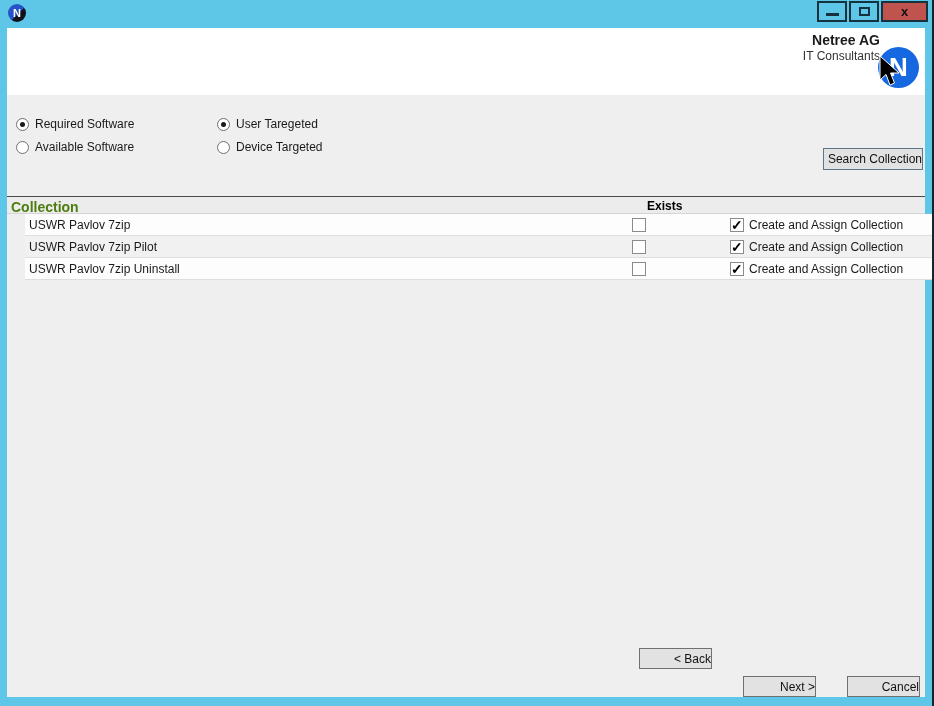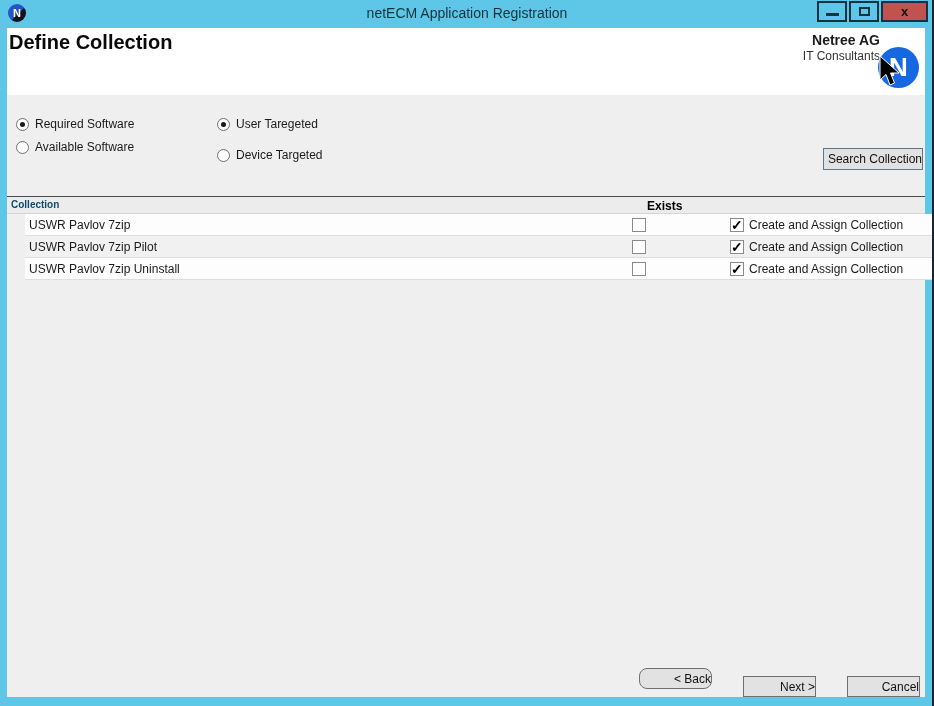--- a/index.html
+++ b/index.html
@@ -90,21 +90,21 @@
     font-family:"Liberation Sans", sans-serif;
   }
   .search-btn { left:816px; top:120px; width:100px; height:22px; border-color:#5f7687; }
 
   
   .tbl-header {
     position:absolute; left:0; top:168px; width:918px; height:18px;
     background:#ececec; border-top:1px solid #4a4a4a; border-bottom:1px solid #d5d5d5;
   }
   .tbl-header .col-collection {
-    position:absolute; left:4px; top:2px; font-size:10px; font-weight:bold; color:#0c4a6e;
+    position:absolute; left:4px; top:2px; font-size:14px; font-weight:bold; color:#4d7c0f;
   }
   .tbl-header .col-exists {
     position:absolute; left:598px; top:2px; font-size:12px; font-weight:bold; color:#000;padding-left:42px;
   }
   .tbl-row {
     position:absolute; left:18px; width:918px; height:22px;
     border-bottom:1px solid #dedede;
   }
   .row-0 { top:186px; background:#fdfdfd; }
   .row-1 { top:208px; background:#f1f1f1; }
@@ -120,47 +120,45 @@
   .cb-create { left:705px; }
   .checkbox.checked::after {
     content:"\2713"; position:absolute; left:0px; top:-2px;
     font-size:14px; font-weight:bold; color:#000;
   }
   .cell-create-label {
     position:absolute; left:724px; top:4px; font-size:12px; color:#1a1a1a;
   }
 
   
-  .back-btn   { left:632px; top:640px; width:73px; height:21px;border-radius:8px; }
+  .back-btn   { left:632px; top:620px; width:73px; height:21px; }
   .next-btn   { left:736px; top:648px; width:73px; height:21px; }
   .cancel-btn { left:840px; top:648px; width:73px; height:21px; }
 </style>
 </head>
 <body>
 
 <div class="window">
 
   <div class="titlebar">
     <div class="app-icon">N</div>
-    <div class="title-text">netECM Application Registration</div>
     <div class="win-controls">
       <div class="win-btn btn-min">
         <div class="glyph-min"></div>
       </div>
       <div class="win-btn btn-max">
         <div class="glyph-max"></div>
       </div>
       <div class="win-btn btn-close">x</div>
     </div>
   </div>
 
   <div class="frame">
 
     <div class="header">
-      <div class="page-title">Define Collection</div>
       <div class="brand">
         <div class="brand-name">Netree AG</div>
         <div class="brand-tag">IT Consultants</div>
       </div>
       <div class="logo-circle">N</div>
       <svg class="cursor-arrow" viewBox="0 0 25 34">
         <path d="M4 1 L4 25 L10 19.5 L14 30 L18.5 28 L14.5 18 L23 18 Z" fill="#000" stroke="#fff" stroke-width="1"></path>
       </svg>
     </div>
 
@@ -169,21 +167,21 @@
       <span class="radio-label">Required Software</span>
     </div>
     <div class="radio-row" style="left:9px; top:112px;">
       <span class="radio"></span>
       <span class="radio-label">Available Software</span>
     </div>
     <div class="radio-row" style="left:210px; top:89px;">
       <span class="radio selected"></span>
       <span class="radio-label">User Taregeted</span>
     </div>
-    <div class="radio-row" style="left:210px; top:112px;margin-top:8px;">
+    <div class="radio-row" style="left:210px; top:112px;">
       <span class="radio"></span>
       <span class="radio-label">Device Targeted</span>
     </div>
 
     <button class="btn search-btn">Search Collection</button>
 
     <div class="tbl-header">
       <span class="col-collection">Collection</span>
       <span class="col-exists">Exists</span>
     </div>

